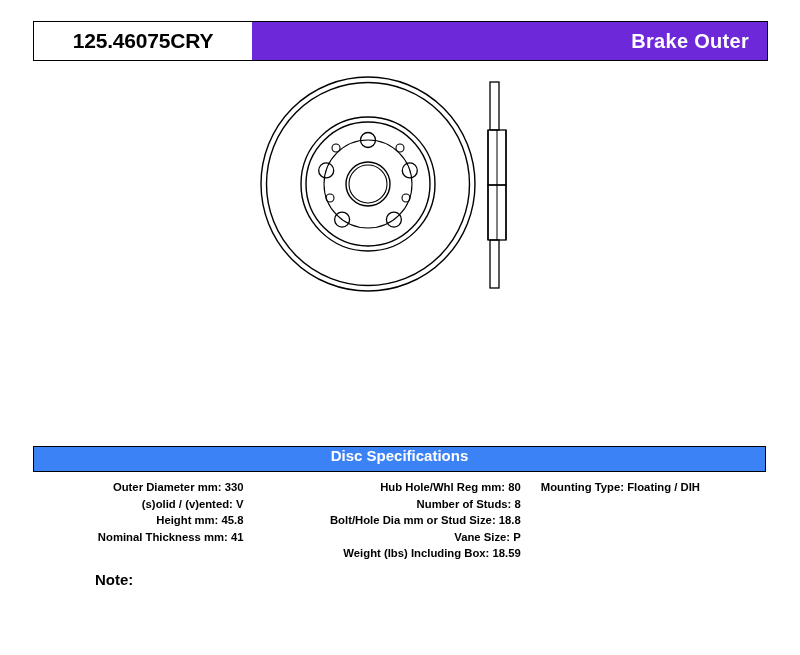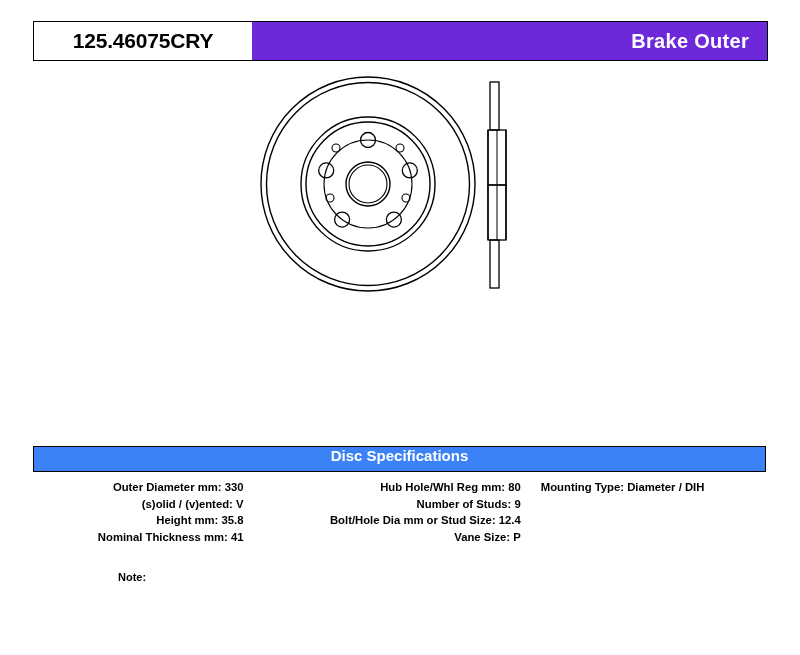--- a/index.html
+++ b/index.html
@@ -101,23 +101,22 @@
   .spec-col-2 { width: 275px; align-items: flex-end; padding-right: 8px; text-align: center;}
   .spec-col-3 { width: 230px; align-items: flex-start; padding-left: 12px;}
   .spec-row {
     line-height: 16.5px;
     white-space: nowrap;
   }
   .note-row {
     position: absolute;
     left: 62px;
     top: 125px;
-    font-size: 11px;
-    font-weight: bold;
-    margin-left: 23px;
+    font-size: 15px;
+    font-weight: bold;
   }
 </style>
 </head>
 <body>
 
 <div class="header-bar">
   <div class="part-number-box">
     <span class="part-number">125.46075CRY</span>
   </div>
   <div class="header-title">Brake Outer</div>
@@ -174,27 +173,28 @@
 </div>
 
 <div class="spec-block">
   <div class="spec-title-bar">
     <span class="spec-title">Disc Specifications</span>
   </div>
   <div class="spec-body">
     <div class="spec-col spec-col-1">
       <div class="spec-row">Outer Diameter mm: 330</div>
       <div class="spec-row">(s)olid / (v)ented: V</div>
-      <div class="spec-row">Height mm: 35.8</div>
+      <div class="spec-row">Height mm: 45.8</div>
       <div class="spec-row">Nominal Thickness mm: 41</div>
     </div>
     <div class="spec-col spec-col-2">
       <div class="spec-row">Hub Hole/Whl Reg mm: 80</div>
-      <div class="spec-row">Number of Studs: 9</div>
-      <div class="spec-row">Bolt/Hole Dia mm or Stud Size: 12.4</div>
+      <div class="spec-row">Number of Studs: 8</div>
+      <div class="spec-row">Bolt/Hole Dia mm or Stud Size: 18.8</div>
       <div class="spec-row">Vane Size: P</div>
+      <div class="spec-row">Weight (lbs) Including Box: 18.59</div>
     </div>
     <div class="spec-col spec-col-3">
-      <div class="spec-row">Mounting Type: Diameter / DIH</div>
+      <div class="spec-row">Mounting Type: Floating / DIH</div>
     </div>
   </div>
   <div class="note-row">Note:</div>
 </div>
 
 </body></html>

